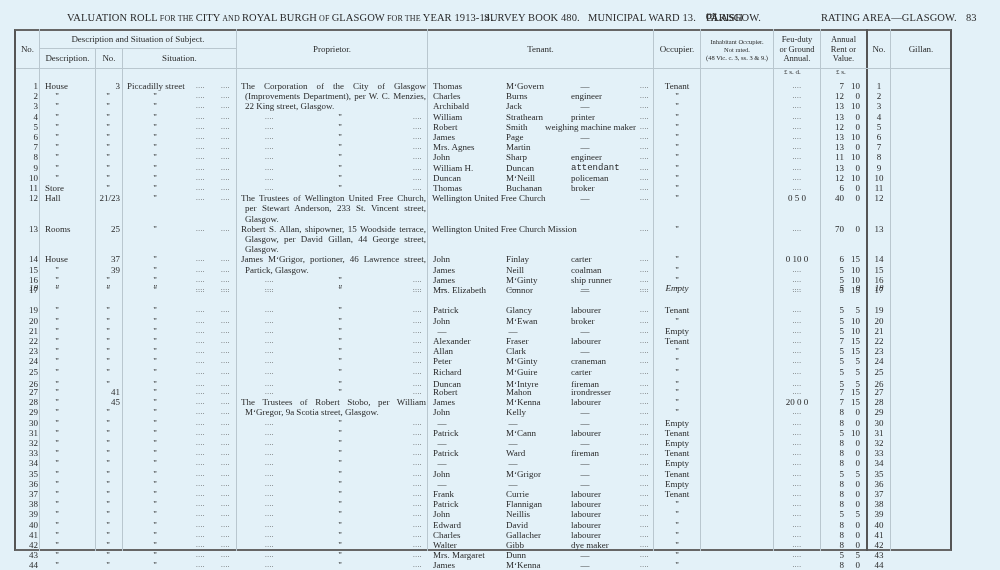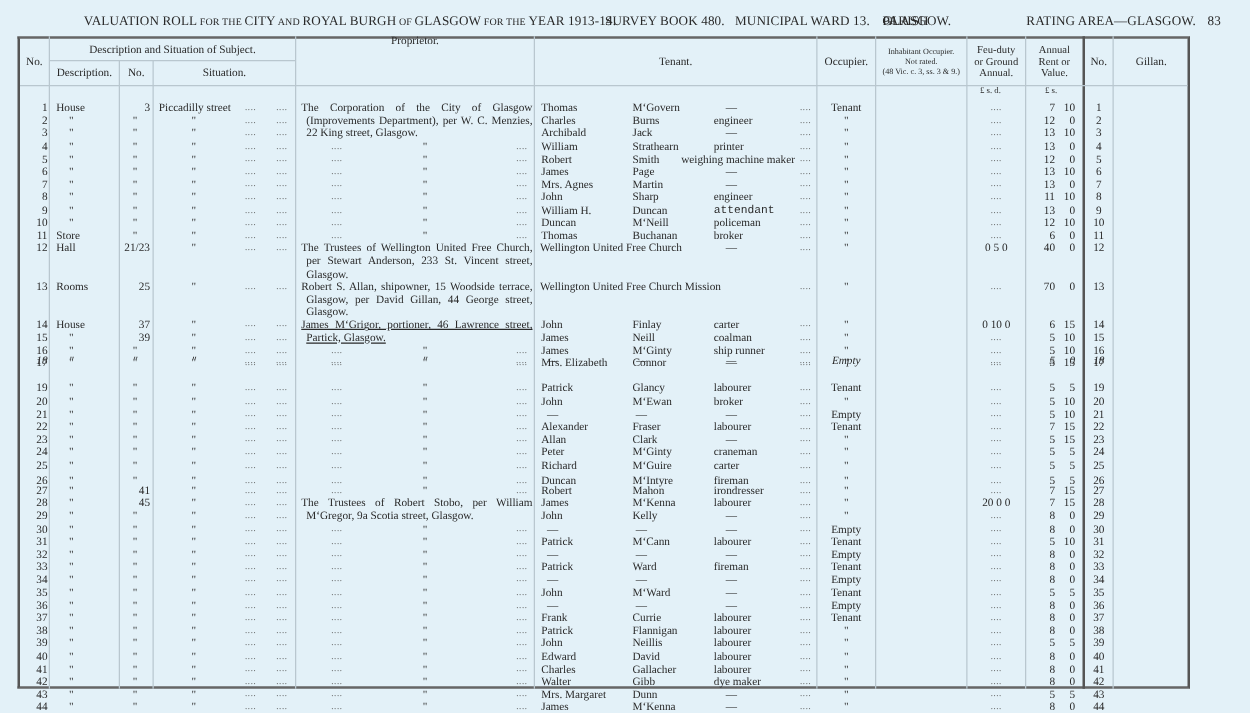--- a/index.html
+++ b/index.html
@@ -72,21 +72,21 @@
 <div class="vline" style="left:890px;height:522px;"></div>
 
 <div class="hline" style="left:40px;width:196px;top:48px;"></div>
 <div class="hline" style="left:16px;width:934px;top:68px;"></div>
 
 <div class="hcell" style="left:16px;top:31px;width:23px;height:37px;">No.</div>
 <div class="hcell" style="left:40px;top:31px;width:196px;height:17px;">Description and Situation of Subject.</div>
 <div class="hcell" style="left:40px;top:49px;width:55px;height:19px;">Description.</div>
 <div class="hcell" style="left:96px;top:49px;width:26px;height:19px;">No.</div>
 <div class="hcell" style="left:123px;top:49px;width:113px;height:19px;">Situation.</div>
-<div class="hcell" style="left:237px;top:14px;width:190px;height:37px;">Proprietor.</div>
+<div class="hcell" style="left:237px;top:31px;width:190px;height:37px;">Proprietor.</div>
 <div class="hcell" style="left:428px;top:31px;width:225px;height:37px;">Tenant.</div>
 <div class="hcell" style="left:654px;top:31px;width:46px;height:37px;">Occupier.</div>
 <div class="hcell hsmall" style="left:701px;top:31px;width:72px;height:37px;flex-direction:column;">
   <span>Inhabitant Occupier.</span>
   <span>Not rated.</span>
   <span>(48 Vic. c. 3, ss. 3 &amp; 9.)</span>
 </div>
 <div class="hcell" style="left:774px;top:31px;width:46px;height:37px;flex-direction:column;font-size:8.5px;line-height:9.5px;">
   <span>Feu-duty</span>
   <span>or Ground</span>
@@ -758,21 +758,21 @@
       <div class="c r" style="left: 16px; width: 22px;">35</div>
       <div class="c ctr" style="left: 42px; width: 30px;">"</div>
       <div class="c ctr" style="left: 96px; width: 24px; text-align: center;">"</div>
       <div class="c ctr" style="left: 140px; width: 30px;">"</div>
       <div class="c dots" style="left: 196px;">....</div>
       <div class="c dots" style="left: 221px;">....</div>
       <div class="c dots" style="left: 265px;">....</div>
       <div class="c ctr" style="left: 330px; width: 20px;">"</div>
       <div class="c dots" style="left: 413px;">....</div>
       <div class="c" style="left: 433px;">John</div>
-      <div class="c" style="left: 506px;">M‘Ward</div>
+      <div class="c" style="left: 506px;">M‘Grigor</div>
       <div class="c ctr" style="left: 575px; width: 20px;">—</div>
       <div class="c dots" style="left: 640px;">....</div>
       <div class="c ctr" style="left: 654px; width: 46px;">Tenant</div>
       <div class="c dots ctr" style="left: 774px; width: 46px;">....</div>
       <div class="c r" style="left: 828px; width: 16px;">5</div>
       <div class="c r" style="left: 845px; width: 15px;">5</div>
       <div class="c ctr" style="left: 868px; width: 22px;">35</div>
     </div>
     <div class="row" style="top: 478.8px;">
       <div class="c r" style="left: 16px; width: 22px;">36</div>
@@ -952,15 +952,15 @@
       <div class="c dots ctr" style="left: 774px; width: 46px;">....</div>
       <div class="c r" style="left: 828px; width: 16px;">8</div>
       <div class="c r" style="left: 845px; width: 15px;">0</div>
       <div class="c ctr" style="left: 868px; width: 22px;">44</div>
     </div>
   </div>
 <div id="props-container">
     <div class="prop-block" style="left: 241px; top: 81px; text-indent: -4px; padding-left: 4px; box-sizing: border-box;">The Corporation of the City of Glasgow (Improvements Department), per W. C. Menzies, 22 King street, Glasgow.</div>
     <div class="prop-block" style="left: 241px; top: 193.2px; text-indent: -4px; padding-left: 4px; box-sizing: border-box;">The Trustees of Wellington United Free Church, per Stewart Anderson, 233 St. Vincent street, Glasgow.</div>
     <div class="prop-block" style="left: 241px; top: 223.8px; text-indent: -4px; padding-left: 4px; box-sizing: border-box;">Robert S. Allan, shipowner, 15 Woodside terrace, Glasgow, per David Gillan, 44 George street, Glasgow.</div>
-    <div class="prop-block" style="left: 241px; top: 254.4px; text-indent: -4px; padding-left: 4px; box-sizing: border-box; text-decoration: underline;">James M‘Grigor, portioner, 46 Lawrence street, Partick, Glasgow.</div>
+    <div class="prop-block" style="left: 241px; top: 254.4px; text-indent: -4px; padding-left: 4px; box-sizing: border-box;">James M‘Grigor, portioner, 46 Lawrence street, Partick, Glasgow.</div>
     <div class="prop-block" style="left: 241px; top: 397.2px; text-indent: -4px; padding-left: 4px; box-sizing: border-box;">The Trustees of Robert Stobo, per William M‘Gregor, 9a Scotia street, Glasgow.</div>
   </div>
 
 </body></html>

